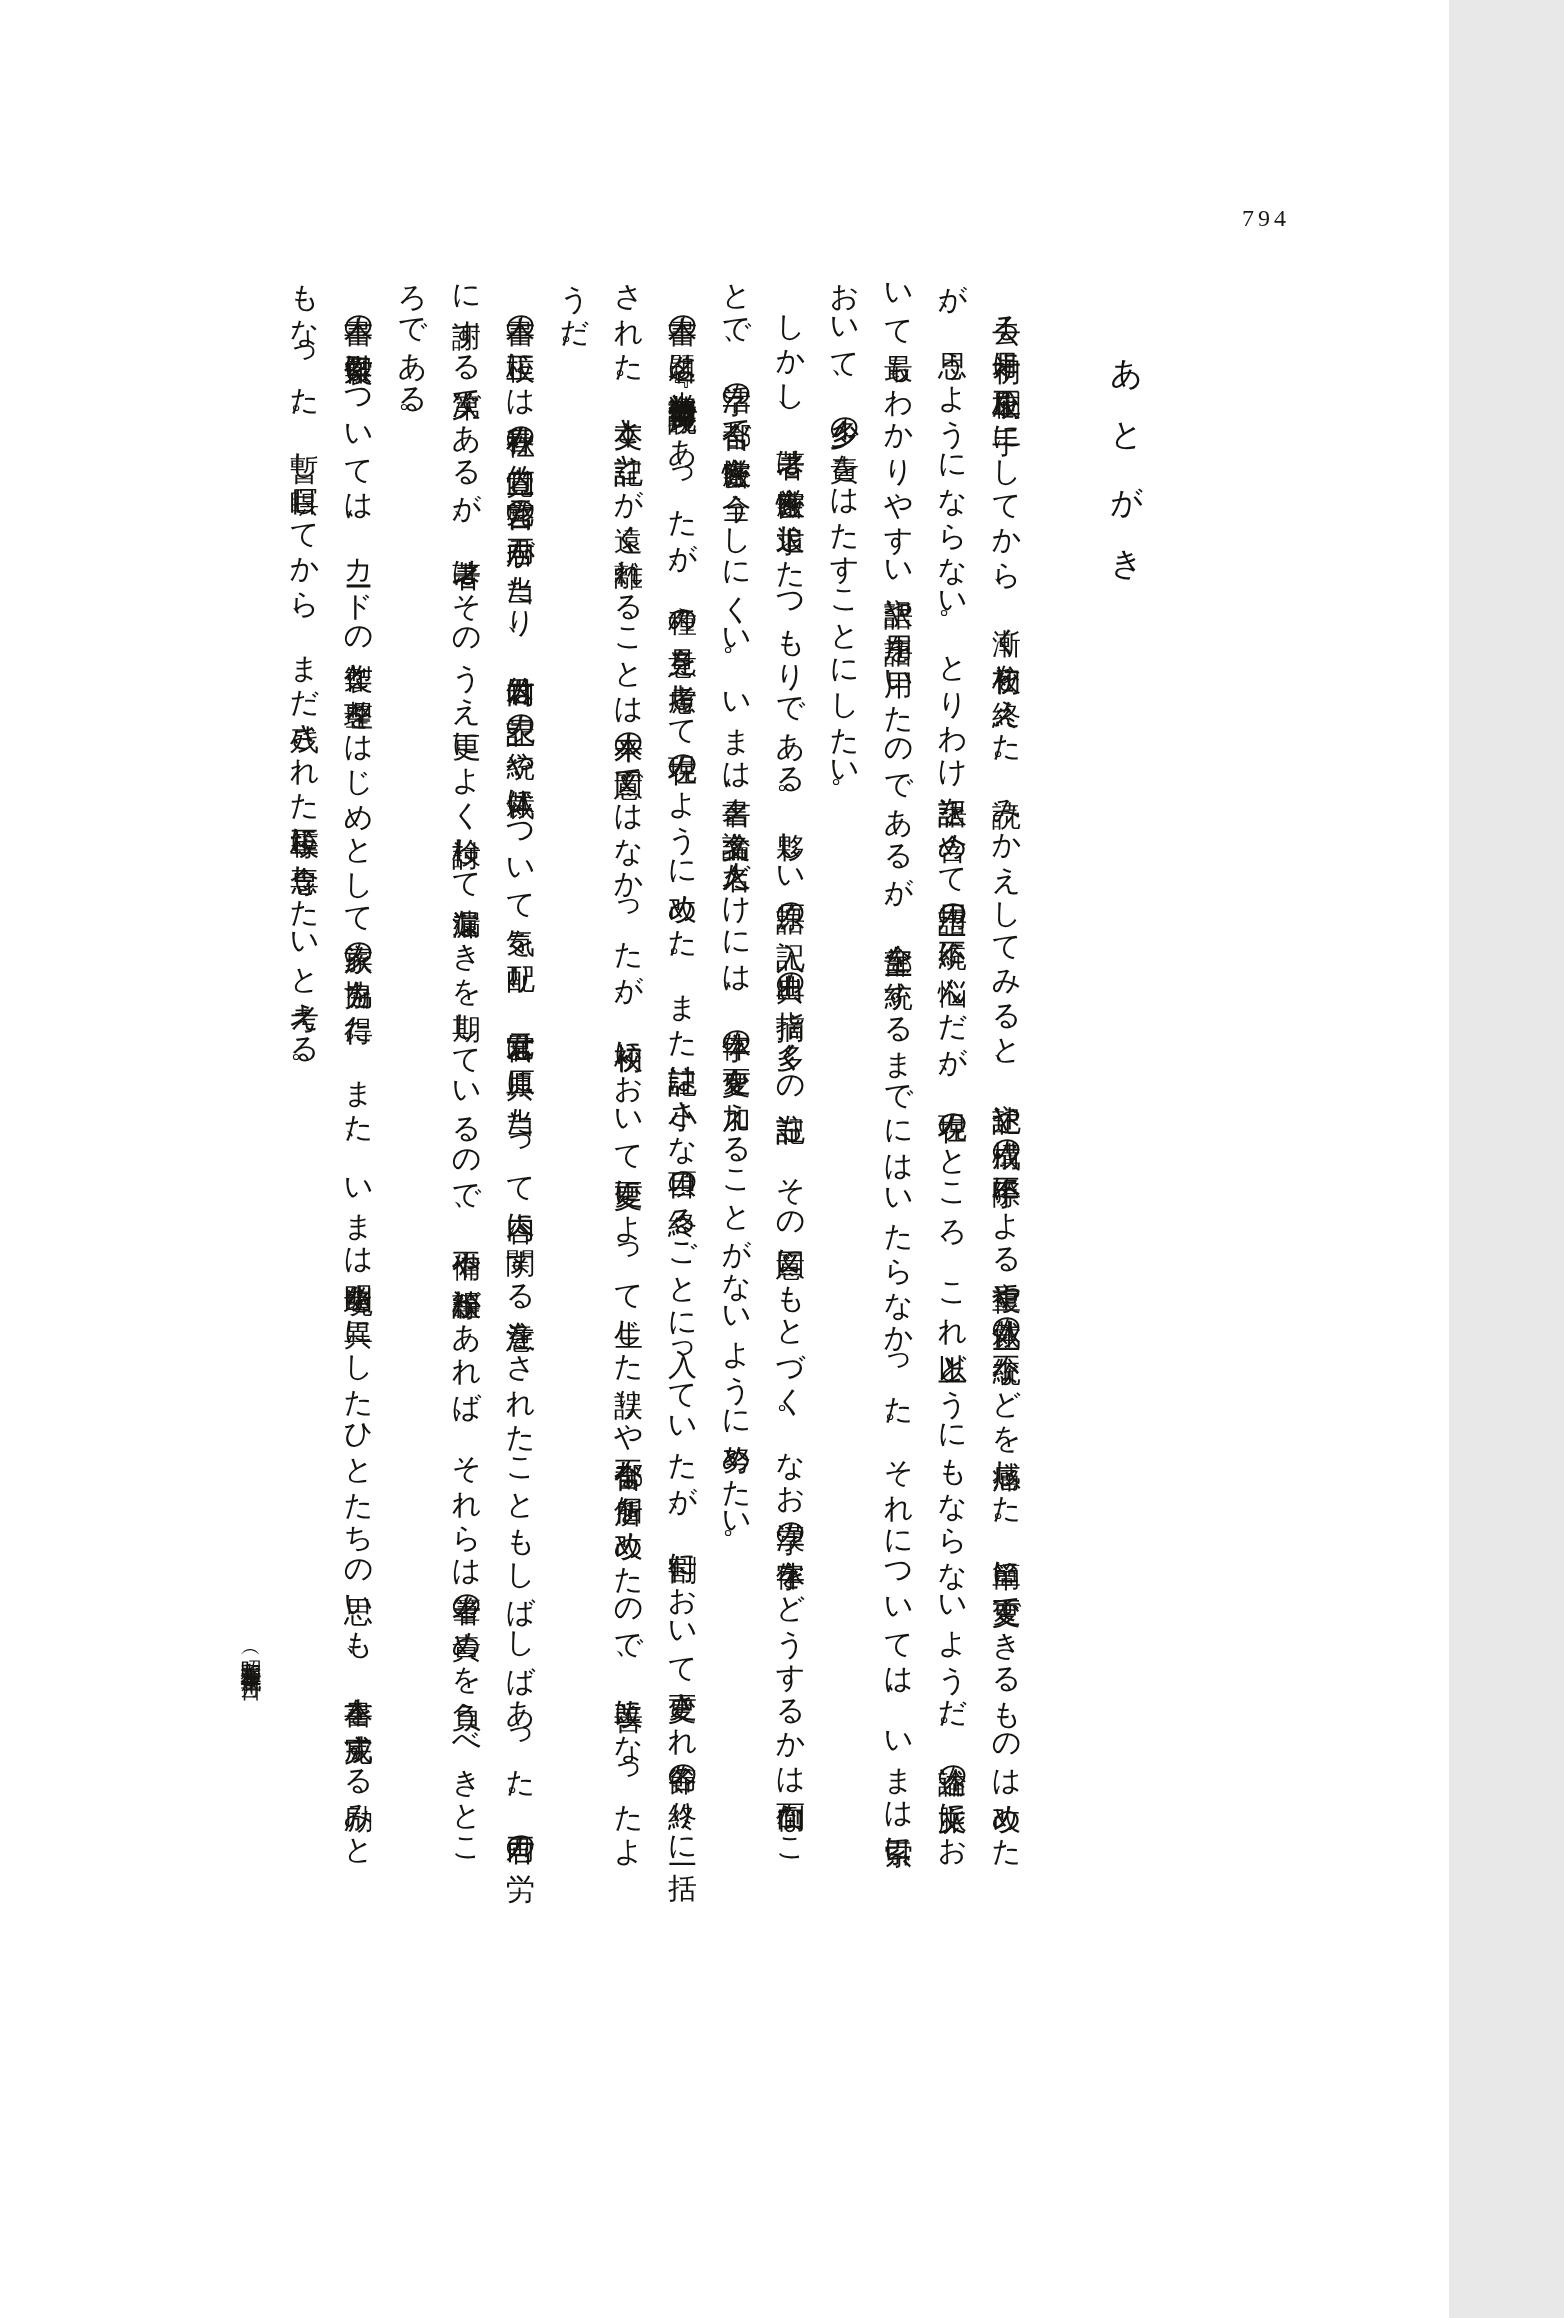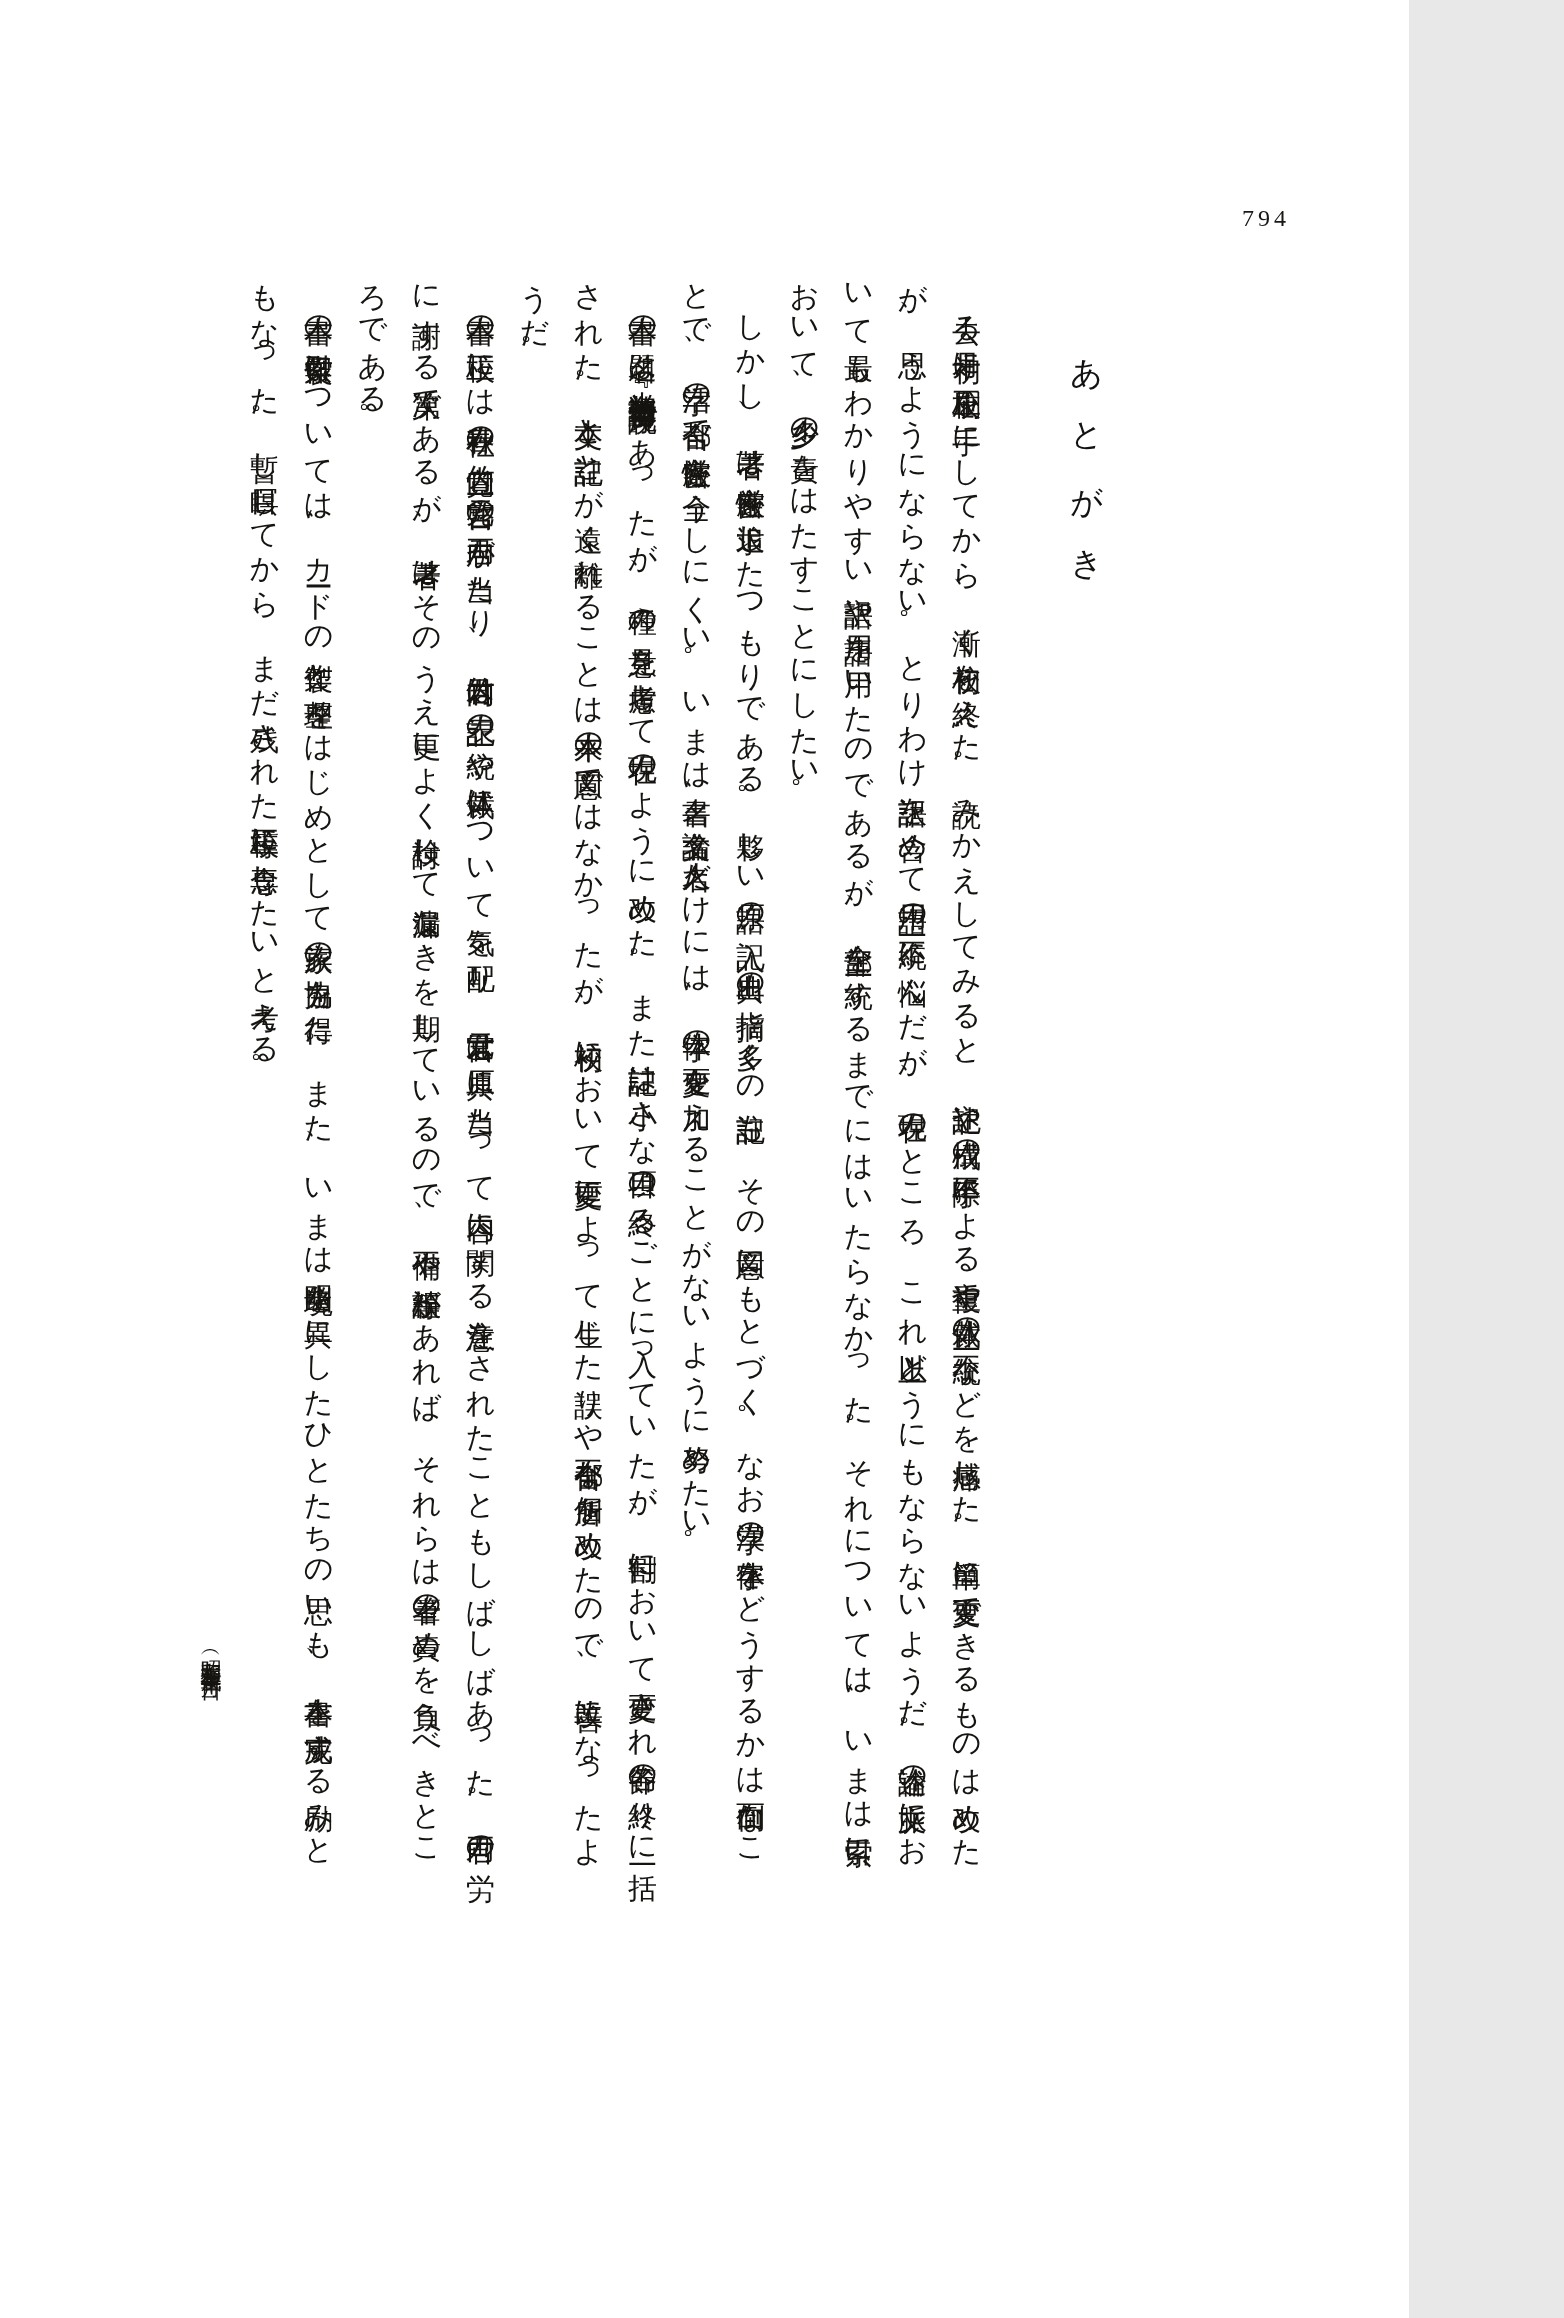--- a/index.html
+++ b/index.html
@@ -8,20 +8,21 @@
     background: #e8e8e8;
   }
   .page {
     position: relative;
     width: 1409px;
     height: 2319px;
     background: #ffffff;
     color: #151310;
     font-family: "Liberation Serif", "DejaVu Serif", serif;
     overflow: hidden;
+    padding-left: 40px;
   }
   
   .page-number {
     position: absolute;
     top: 205px;
     left: 1242px;
     font-size: 24px;
     letter-spacing: 4px;
     color: #1a1815;
   }

